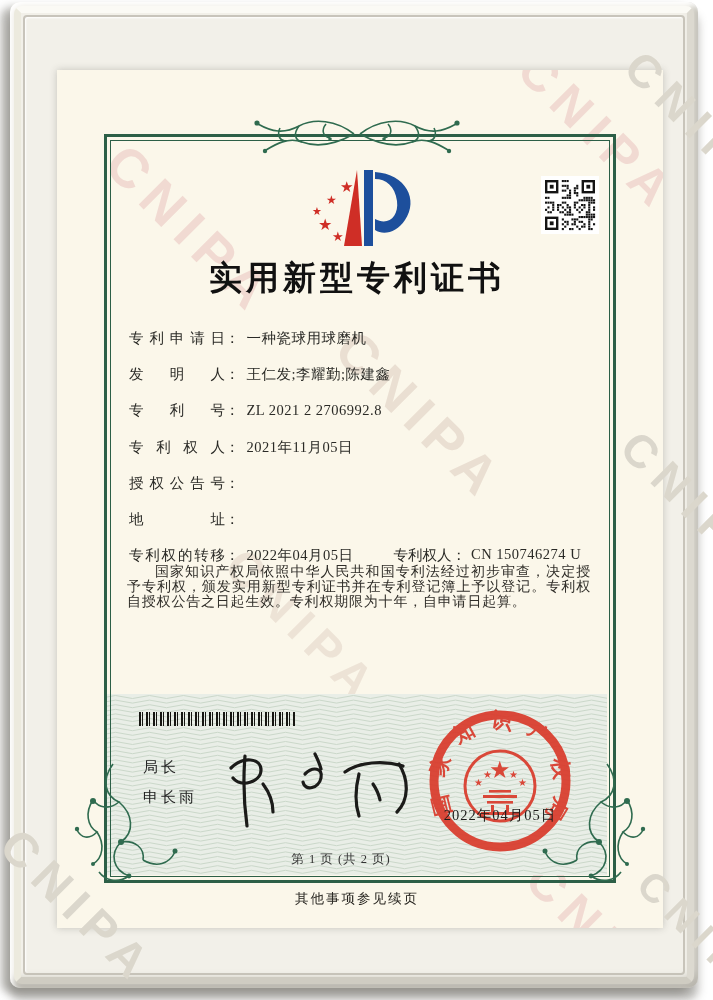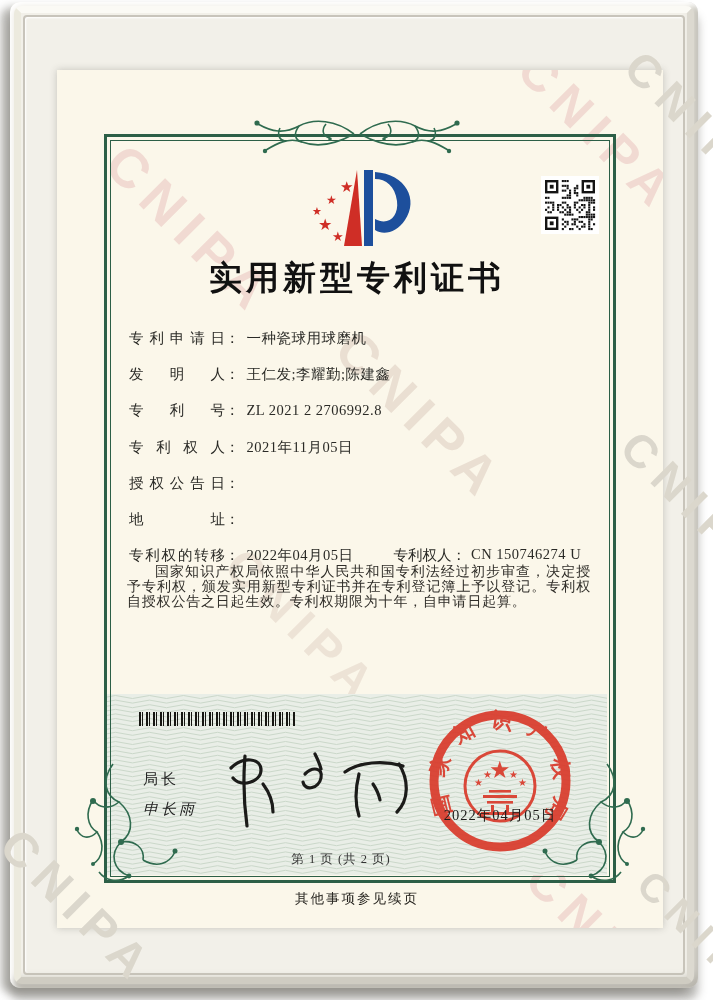--- a/index.html
+++ b/index.html
@@ -51,22 +51,22 @@
   .grant2 .fcolon{margin-right:5px;}
 
   .paras{position:absolute;left:70px;top:494px;width:464px;font-size:14px;line-height:15px;
          color:#2f2d28;letter-spacing:.8px;text-align:justify;}
   .paras p{margin:0;text-indent:2em;}
 
   .barcode{position:absolute;left:82px;top:642px;width:156px;height:14px;
      background:repeating-linear-gradient(90deg,#161612 0 2px,transparent 2px 3px,#161612 3px 4px,
         transparent 4px 7px,#161612 7px 9px,transparent 9px 10px,#161612 10px 11px,transparent 11px 14px);}
 
-  .director{position:absolute;left:86px;top:688px;font-size:15px;letter-spacing:3px;color:#222;margin-top:12px;}
-  .director .dname{margin-top:11px;font-style:italic;}
+  .director{position:absolute;left:86px;top:688px;font-size:15px;letter-spacing:3px;color:#222;}
+  .director .dname{margin-top:11px;}
   .signature{position:absolute;left:150px;top:668px;}
 
   .seal{position:absolute;left:368px;top:636px;z-index:6;}
   .seal-date{position:absolute;left:360px;top:736px;width:166px;text-align:center;z-index:7;
      font-size:14.5px;letter-spacing:1px;color:#1c1c1a;}
 
   .page-info{position:absolute;left:47px;top:781px;width:474px;text-align:center;font-size:12.5px;
      letter-spacing:1px;color:#333;z-index:5;}
   .footer-note{position:absolute;left:47px;top:820px;width:506px;text-align:center;font-size:13.5px;
      letter-spacing:2px;color:#26241f;}
@@ -385,21 +385,21 @@
         <span class="flabel">专利号</span>
           <span class="fcolon">：</span>
         <span class="fvalue">ZL 2021 2 2706992.8</span>
       </div>
       <div class="frow">
         <span class="flabel">专利权人</span>
           <span class="fcolon">：</span>
         <span class="fvalue">2021年11月05日</span>
       </div>
       <div class="frow">
-        <span class="flabel">授权公告日</span>
+        <span class="flabel">授权公告号</span>
           <span class="fcolon">：</span>
       </div>
       <div class="frow">
         <span class="flabel">地址</span>
           <span class="fcolon">：</span>
       </div>
       <div class="frow">
         <span class="flabel">专利权的转移</span>
           <span class="fcolon">：</span>
         <span class="fvalue">2022年04月05日</span>

